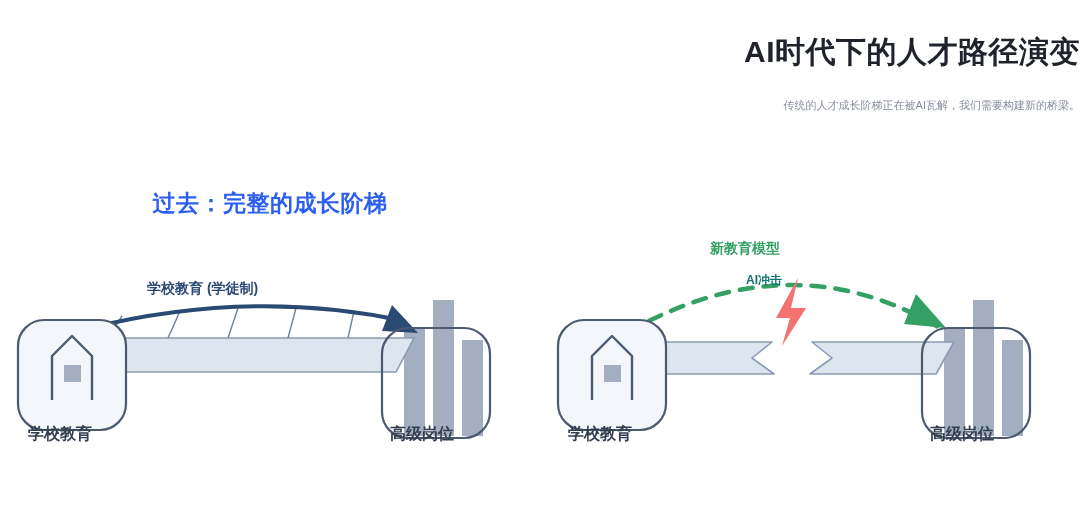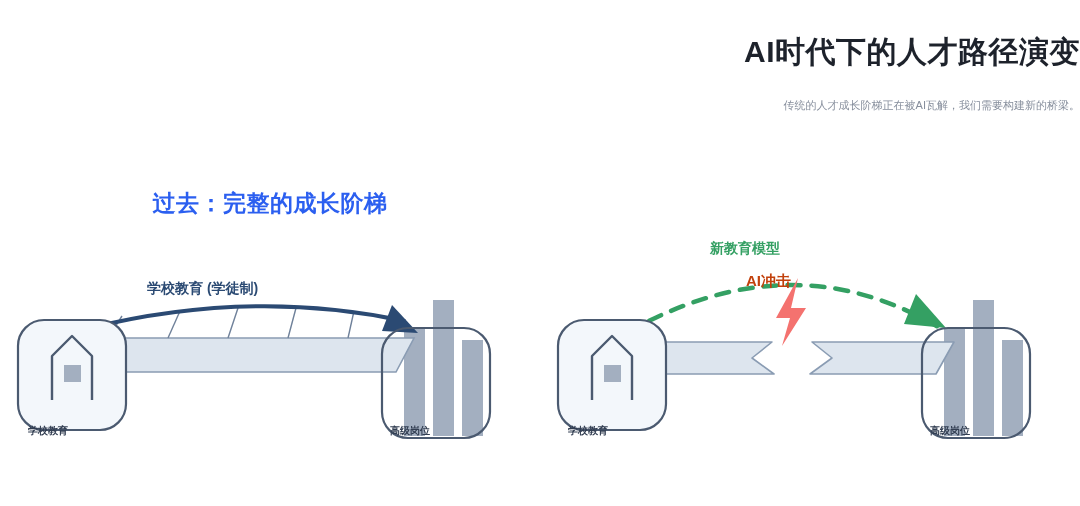--- a/index.html
+++ b/index.html
@@ -66,21 +66,21 @@
     top: 62px;
     left: 0;
     width: 540px;
     height: 274px;
   }
   .stage svg {
     display: block;
   }
   .node-label {
     position: absolute;
-    font-size: 10px;
+    font-size: 16px;
     font-weight: bold;
     color: #323e52;
     white-space: nowrap;
   }
   .bridge-label {
     position: absolute;
     font-size: 14px;
     font-weight: bold;
     white-space: nowrap;
   }
@@ -88,22 +88,22 @@
     color: #2b4a73;
     left: 147px;
     top: 48px;
   }
   .label-newmodel {
     color: #34a063;
     left: 170px;
     top: 8px;
   }
   .label-aiimpact {
-    color: #c2410c;
-    font-size: 15px;
+    color: #0f766e;
+    font-size: 12px;
     left: 206px;
     top: 40px;
   }
   .lbl-left-past  { left: 28px;  top: 192px; }
   .lbl-right-past { left: 390px; top: 192px; }
   .lbl-left-future  { left: 28px;  top: 192px; }
   .lbl-right-future { left: 390px; top: 192px; }
 </style>
 </head>
 <body>

